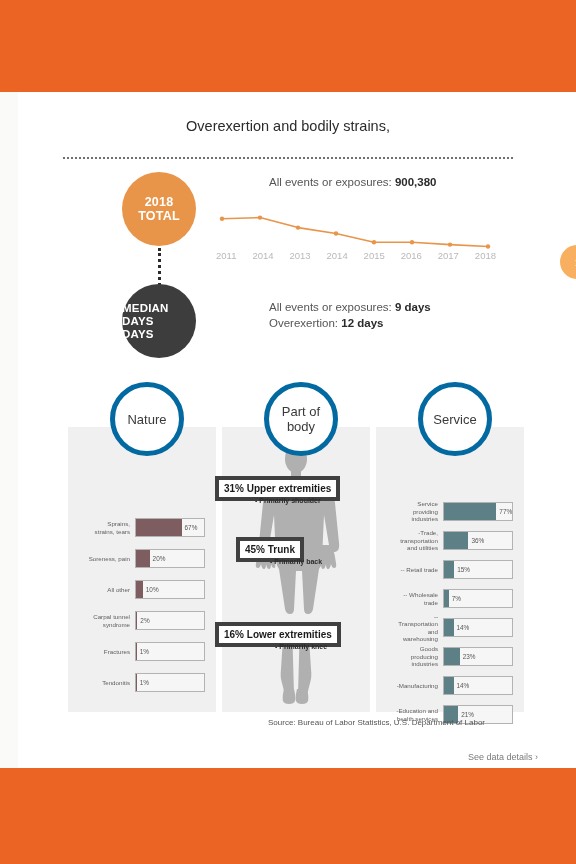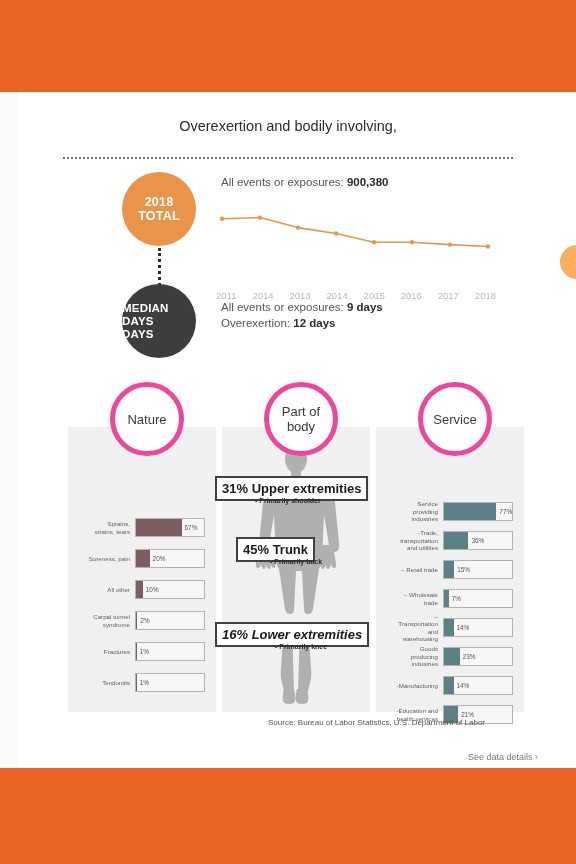--- a/index.html
+++ b/index.html
@@ -50,41 +50,41 @@
     width: 74px; height: 74px; border-radius: 50%;
     background: #3d3d3d; color: #ffffff;
     display: flex; flex-direction: column; justify-content: center;
     font-weight: bold; line-height: 13px; font-size: 11.5px; letter-spacing: .2px;
   }
 
   
   .stat-block { position: absolute; font-size: 11.5px; color: #555555; line-height: 16px; }
   #stats-total { left: 203px; top: 82px; }
   #stats-median { left: 203px; top: 207px; }
-  .stat-row { white-space: nowrap; }
+  .stat-row { white-space: nowrap; margin-left: 48px; }
   .stat-val { font-weight: bold; color: #2b2b2b; }
 
   
   #linechart { position: absolute; left: 198px; top: 112px; width: 280px; height: 58px; }
   #axis-years {
     position: absolute; left: 198px; top: 158px; width: 280px;
     display: flex; justify-content: space-between;
-    font-size: 9.5px; color: #b9b9b9; margin-top: 40px;
+    font-size: 9.5px; color: #b9b9b9;
   }
 
   
   .panel { position: absolute; top: 335px; width: 148px; height: 285px; background: #f0f0f0; }
   #panel-nature { left: 50px; }
   #panel-body { left: 204px; }
   #panel-industry { left: 358px; }
 
   .panel-circle {
     position: absolute; top: 290px;
     width: 64px; height: 64px; border-radius: 50%;
-    background: #ffffff; border: 5px solid #ec4899;
+    background: #ffffff; border: 5px solid #0369a1;
     display: flex; align-items: center; justify-content: center;
     text-align: center; line-height: 15px;
     font-size: 13px; color: #3a3a3a; z-index: 4;
   }
   #circle-nature { left: 92px; }
   #circle-body { left: 246px; }
   #circle-industry { left: 400px; }
 
   
   .bar-list { position: absolute; left: 0; top: 0; width: 148px; }
@@ -99,22 +99,22 @@
   }
   .bar-fill { position: absolute; left: 0; top: 0; height: 100%; }
   .bar-pct {
     position: absolute; top: 0; height: 100%; display: flex; align-items: center;
     font-size: 6.4px; color: #565656; padding-left: 3px;
   }
 
   
   #body-figure { position: absolute; left: 204px; top: 335px; width: 148px; height: 285px; }
   .callout {
-    position: absolute; background: #ffffff; border: 2px solid #404040;
-    font-size: 13px; font-weight: bold; color: #1a1a1a;
+    position: absolute; background: #ffffff; border: 4px solid #404040;
+    font-size: 10px; font-weight: bold; color: #1a1a1a;
     padding: 3px 5px; white-space: nowrap; z-index: 3;
   }
   .callout-sub {
     position: absolute; font-size: 7px; font-weight: bold; color: #2b2b2b;
     white-space: nowrap; z-index: 3;
   }
 
   
   #source-note {
     position: absolute; left: 250px; top: 626px;
@@ -140,21 +140,21 @@
 <div id="root">
 
   <div id="band-top" class="band"></div>
   <div id="band-bottom" class="band"></div>
   <div id="strip-left" class="side-strip"></div>
   <div id="strip-right"></div>
 
   <div id="card">
 
     <div id="title-block">
-      <div class="title-line">Overexertion and bodily involving,</div>
+      <div class="title-line">Overexertion and bodily strains,</div>
     </div>
     <div id="title-rule"></div>
 
     <div id="circle-total">
       <span>2018</span>
       <span>TOTAL</span>
     </div>
     <div id="dot-connector"></div>
 
     <div id="circle-median">
@@ -345,21 +345,21 @@
           <path d="M62 262 q-2 8 -1 12 q1 3 6 3 q5 0 6 -3 q1 -4 -1 -12 z"></path>
           <path d="M75 262 q-2 8 -1 12 q1 3 6 3 q5 0 6 -3 q1 -4 -1 -12 z"></path>
         </g>
       </svg>
       <div class="callout" style="left:-7px; top:49px;">31% Upper extremities</div>
       <div class="callout-sub" style="left:33px; top:70px;">- Primarily shoulder</div>
 
       <div class="callout" style="left:14px; top:110px;">45% Trunk</div>
       <div class="callout-sub" style="left:48px; top:131px;">- Primarily back</div>
 
-      <div class="callout" style="left:-7px; top:195px;font-style:italic;">16% Lower extremities</div>
+      <div class="callout" style="left:-7px; top:195px;">16% Lower extremities</div>
       <div class="callout-sub" style="left:53px; top:216px;">- Primarily knee</div>
     </div>
 
     <div id="circle-nature" class="panel-circle">Nature</div>
     <div id="circle-body" class="panel-circle" style="white-space: pre-line;">Part of
 body</div>
     <div id="circle-industry" class="panel-circle">Service</div>
 
     <div id="source-note">Source: Bureau of Labor Statistics, U.S. Department of Labor</div>
     <div id="see-details">See data details ›</div>

